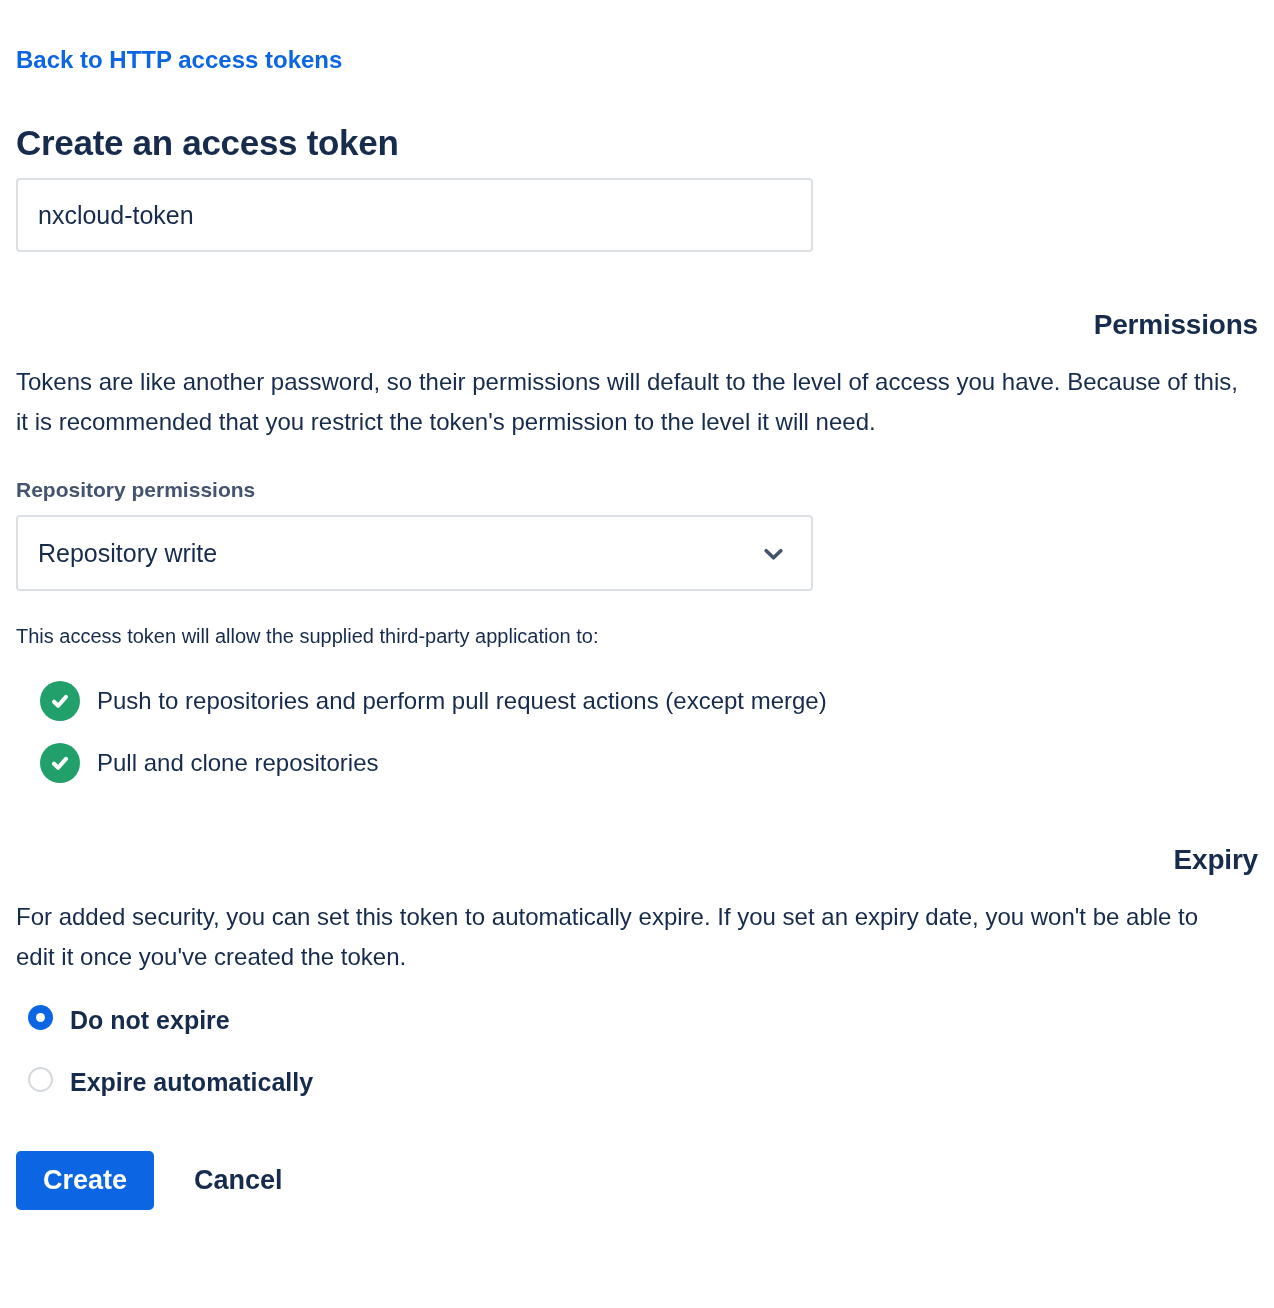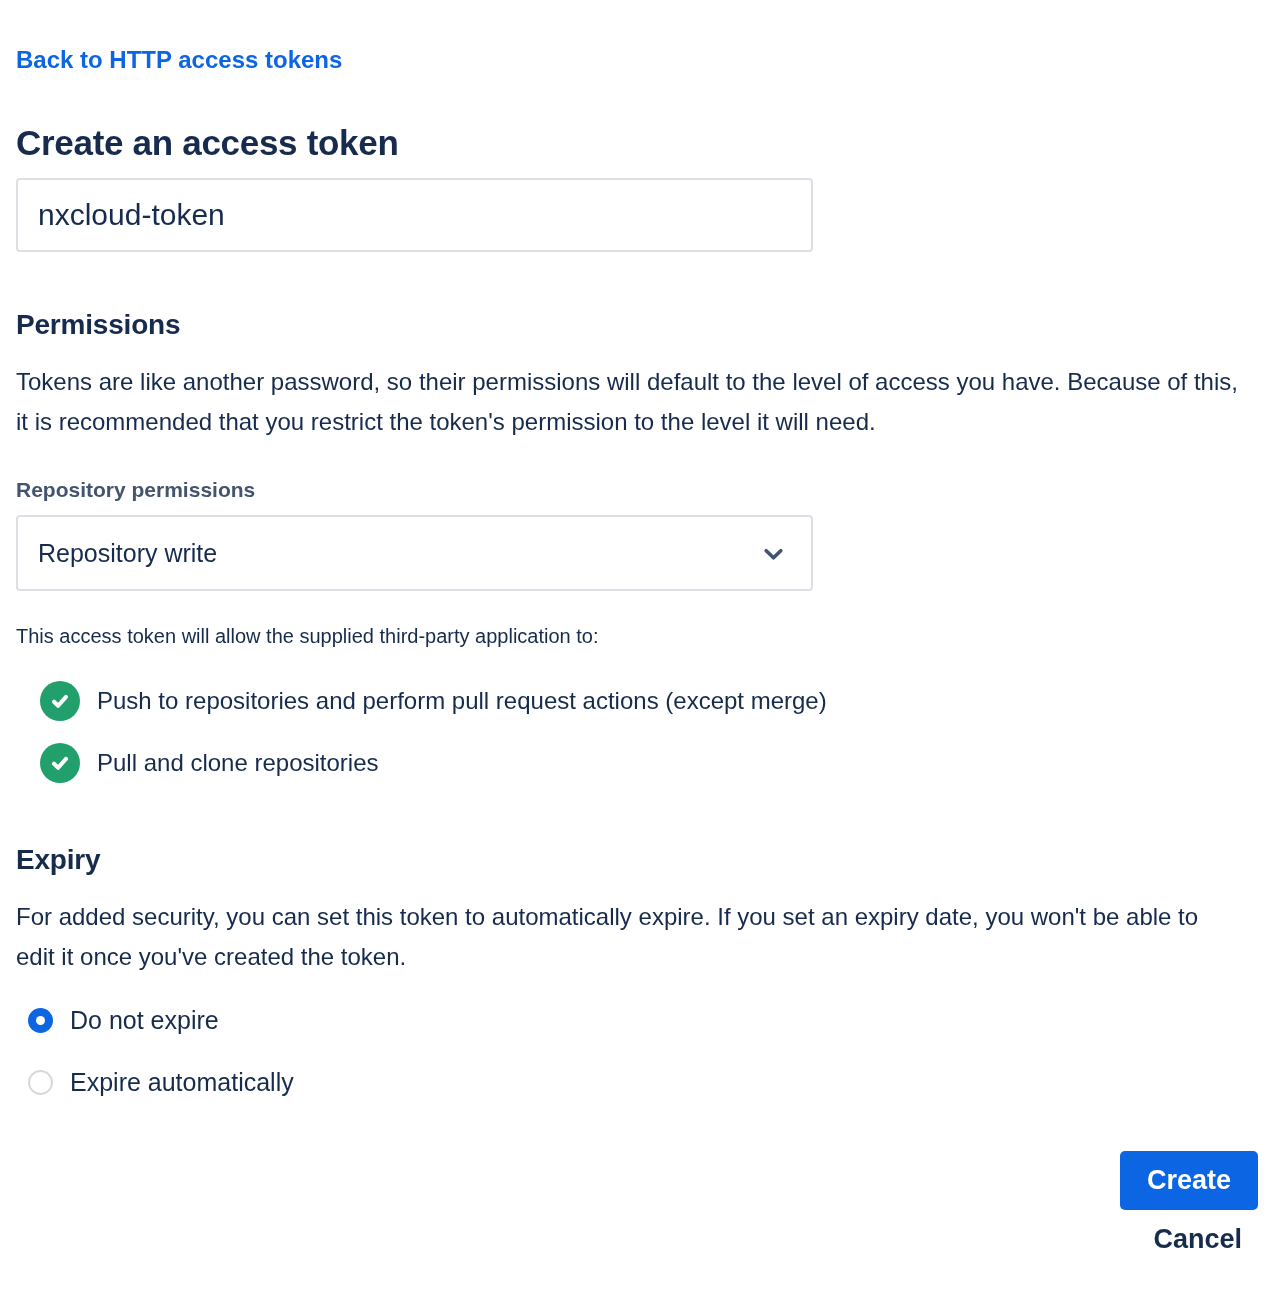--- a/index.html
+++ b/index.html
@@ -43,33 +43,34 @@
 
   .text-input {
     display: block;
     margin-top: 13px;
     width: 797px;
     height: 74px;
     border: 2px solid #DCDFE4;
     border-radius: 4px;
     background: #ffffff;
     font-family: "Liberation Sans", sans-serif;
-    font-size: 30px;
+    font-size: 25px;
     color: #172B4D;
     padding: 0 20px;
     outline: none;
   }
 
   h2.section-heading {
     margin-top: 55px;
     font-size: 28px;
     font-weight: 700;
     line-height: 35px;
     letter-spacing: -0.2px;
     color: #172B4D;
+    text-align: right;
   }
   h2.expiry-heading { margin-top: 59px; }
 
   p.body-text {
     margin-top: 20px;
     font-size: 24px;
     line-height: 40px;
     color: #172B4D;
     max-width: 1225px;
   }
@@ -120,23 +121,23 @@
   }
   .capability-text {
     margin-left: 17px;
     font-size: 24px;
     line-height: 30px;
     color: #172B4D;
   }
 
   .radio-row {
     display: flex;
-    align-items: center;
     margin-left: 12px;
     cursor: pointer;
+    font-weight: bold;
   }
   .radio-row.first { margin-top: 28px; }
   .radio-row.second { margin-top: 32px; }
   .radio-circle {
     width: 25px;
     height: 25px;
     border-radius: 50%;
     flex: 0 0 auto;
     background: #ffffff;
     border: 2.5px solid #D5D9DE;
@@ -158,21 +159,20 @@
     margin-left: 17px;
     font-size: 25px;
     line-height: 30px;
     color: #172B4D;
   }
 
   .actions {
     margin-top: 54px;
     display: flex;
     align-items: flex-end;
-    flex-direction: column;
   }
   .btn-primary {
     height: 59px;
     padding: 0 27px;
     background: #0C66E4;
     color: #ffffff;
     border: none;
     border-radius: 5px;
     font-family: "Liberation Sans", sans-serif;
     font-size: 27px;

